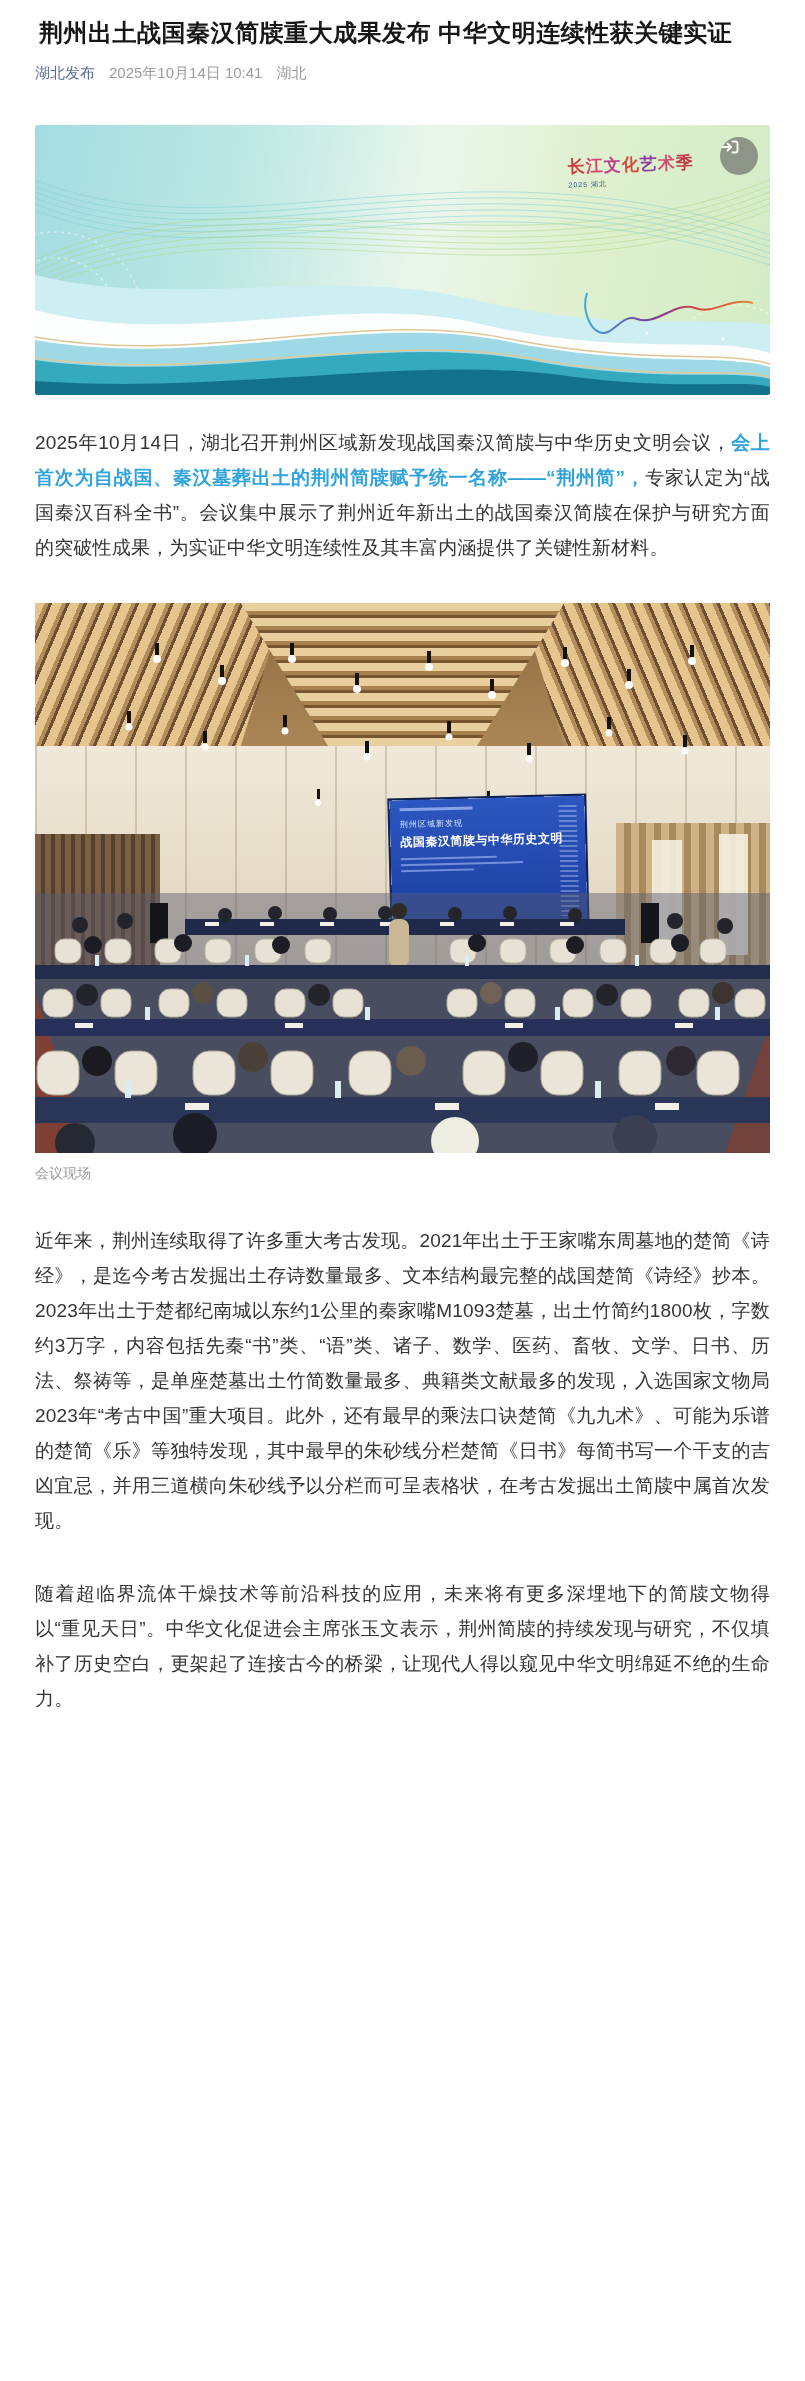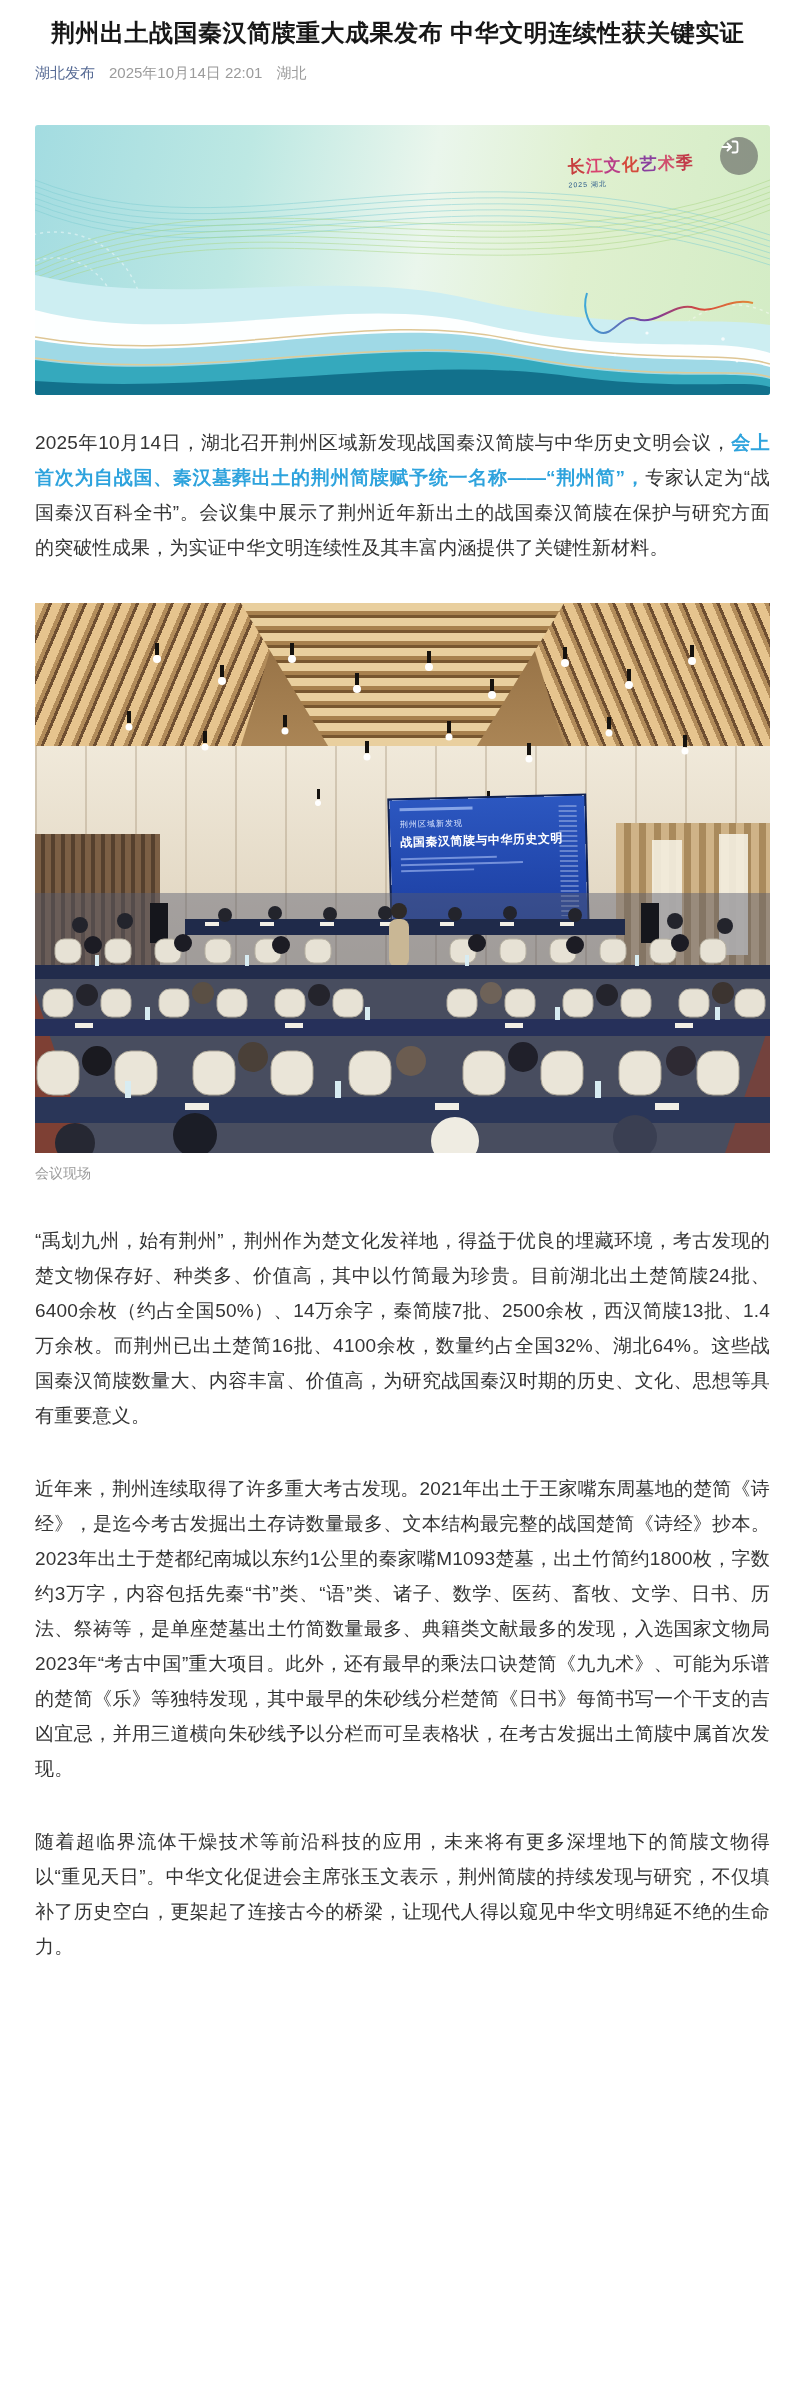--- a/index.html
+++ b/index.html
@@ -1,20 +1,20 @@
 <!DOCTYPE html>
 <html><head>
 <meta charset="utf-8">
 <style>
   html,body{margin:0;padding:0;background:#ffffff;}
   .page{width:805px;box-sizing:border-box;padding:16px 35px 24px;
         font-family:"Liberation Sans","DejaVu Sans",sans-serif;background:#fff;}
   
   .title{font-size:24px;line-height:34px;font-weight:700;color:#171717;
-         letter-spacing:.5px;margin:0 16px 14px;}
+         letter-spacing:.5px;margin:0 4px 14px;}
   .byline{display:flex;align-items:flex-start;gap:14px;font-size:15px;color:#9b9b9b;margin:0 0 42px;}
   .byline .account{color:#576b95;text-decoration:none;cursor:pointer;}
   
   .banner{position:relative;width:735px;height:270px;overflow:hidden;border-radius:3px;
           background:linear-gradient(100deg,#a3dce1 0%,#bde8e3 28%,#eaf6ec 52%,#dff0cf 72%,#d3ecc5 100%);
           margin:0 0 30px;cursor:pointer;}
   .banner svg{position:absolute;left:0;top:0;}
   .banner-logo{position:absolute;top:30px;right:62px;width:140px;text-align:left;
                transform:rotate(-2deg);}
   .logo-title{font-family:"Liberation Serif","DejaVu Serif",serif;font-weight:700;
@@ -65,21 +65,21 @@
 </style>
 </head>
 <body>
 
 <div class="page">
 
   <h1 class="title">荆州出土战国秦汉简牍重大成果发布 中华文明连续性获关键实证</h1>
 
   <div class="byline">
     <a class="account">湖北发布</a>
-    <span>2025年10月14日 22:01</span>
+    <span>2025年10月14日 10:41</span>
     <span>湖北</span>
   </div>
 
   <div class="banner">
     <svg width="735" height="270" viewBox="0 0 735 270">
       <defs>
         <path id="w1" d="M0,55 C200,135 420,5 735,110" fill="none"></path>
         <path id="w2" d="M0,135 C220,35 470,160 735,55" fill="none"></path>
         <linearGradient id="sq" x1="0" y1="0" x2="1" y2="0">
           <stop offset="0" stop-color="#3fa8d8"></stop>
@@ -356,18 +356,17 @@
           <circle cx="420" cy="248" r="24" fill="#efece2"></circle>
           <circle cx="600" cy="244" r="22" fill="#3a3f52"></circle>
           <circle cx="40" cy="250" r="20" fill="#262833"></circle>
         </g>
     </svg>
   </figure>
 
   <figcaption class="caption">会议现场</figcaption>
 
   <div>
-      <p class="para"><span class="">“禹划九州，始有荆州”，荆州作为楚文化发祥地，得益于优良的埋藏环境，考古发现的楚文物保存好、种类多、价值高，其中以竹简最为珍贵。目前湖北出土楚简牍24批、6400余枚（约占全国50%）、14万余字，秦简牍7批、2500余枚，西汉简牍13批、1.4万余枚。而荆州已出土楚简16批、4100余枚，数量约占全国32%、湖北64%。这些战国秦汉简牍数量大、内容丰富、价值高，为研究战国秦汉时期的历史、文化、思想等具有重要意义。</span></p>
       <p class="para"><span class="">近年来，荆州连续取得了许多重大考古发现。2021年出土于王家嘴东周墓地的楚简《诗经》，是迄今考古发掘出土存诗数量最多、文本结构最完整的战国楚简《诗经》抄本。 2023年出土于楚都纪南城以东约1公里的秦家嘴M1093楚墓，出土竹简约1800枚，字数约3万字，内容包括先秦“书”类、“语”类、诸子、数学、医药、畜牧、文学、日书、历法、祭祷等，是单座楚墓出土竹简数量最多、典籍类文献最多的发现，入选国家文物局2023年“考古中国”重大项目。此外，还有最早的乘法口诀楚简《九九术》、可能为乐谱的楚简《乐》等独特发现，其中最早的朱砂线分栏楚简《日书》每简书写一个干支的吉凶宜忌，并用三道横向朱砂线予以分栏而可呈表格状，在考古发掘出土简牍中属首次发现。</span></p>
       <p class="para"><span class="">随着超临界流体干燥技术等前沿科技的应用，未来将有更多深埋地下的简牍文物得以“重见天日”。中华文化促进会主席张玉文表示，荆州简牍的持续发现与研究，不仅填补了历史空白，更架起了连接古今的桥梁，让现代人得以窥见中华文明绵延不绝的生命力。</span></p>
     </div>
 
 </div>
 
 </body></html>

